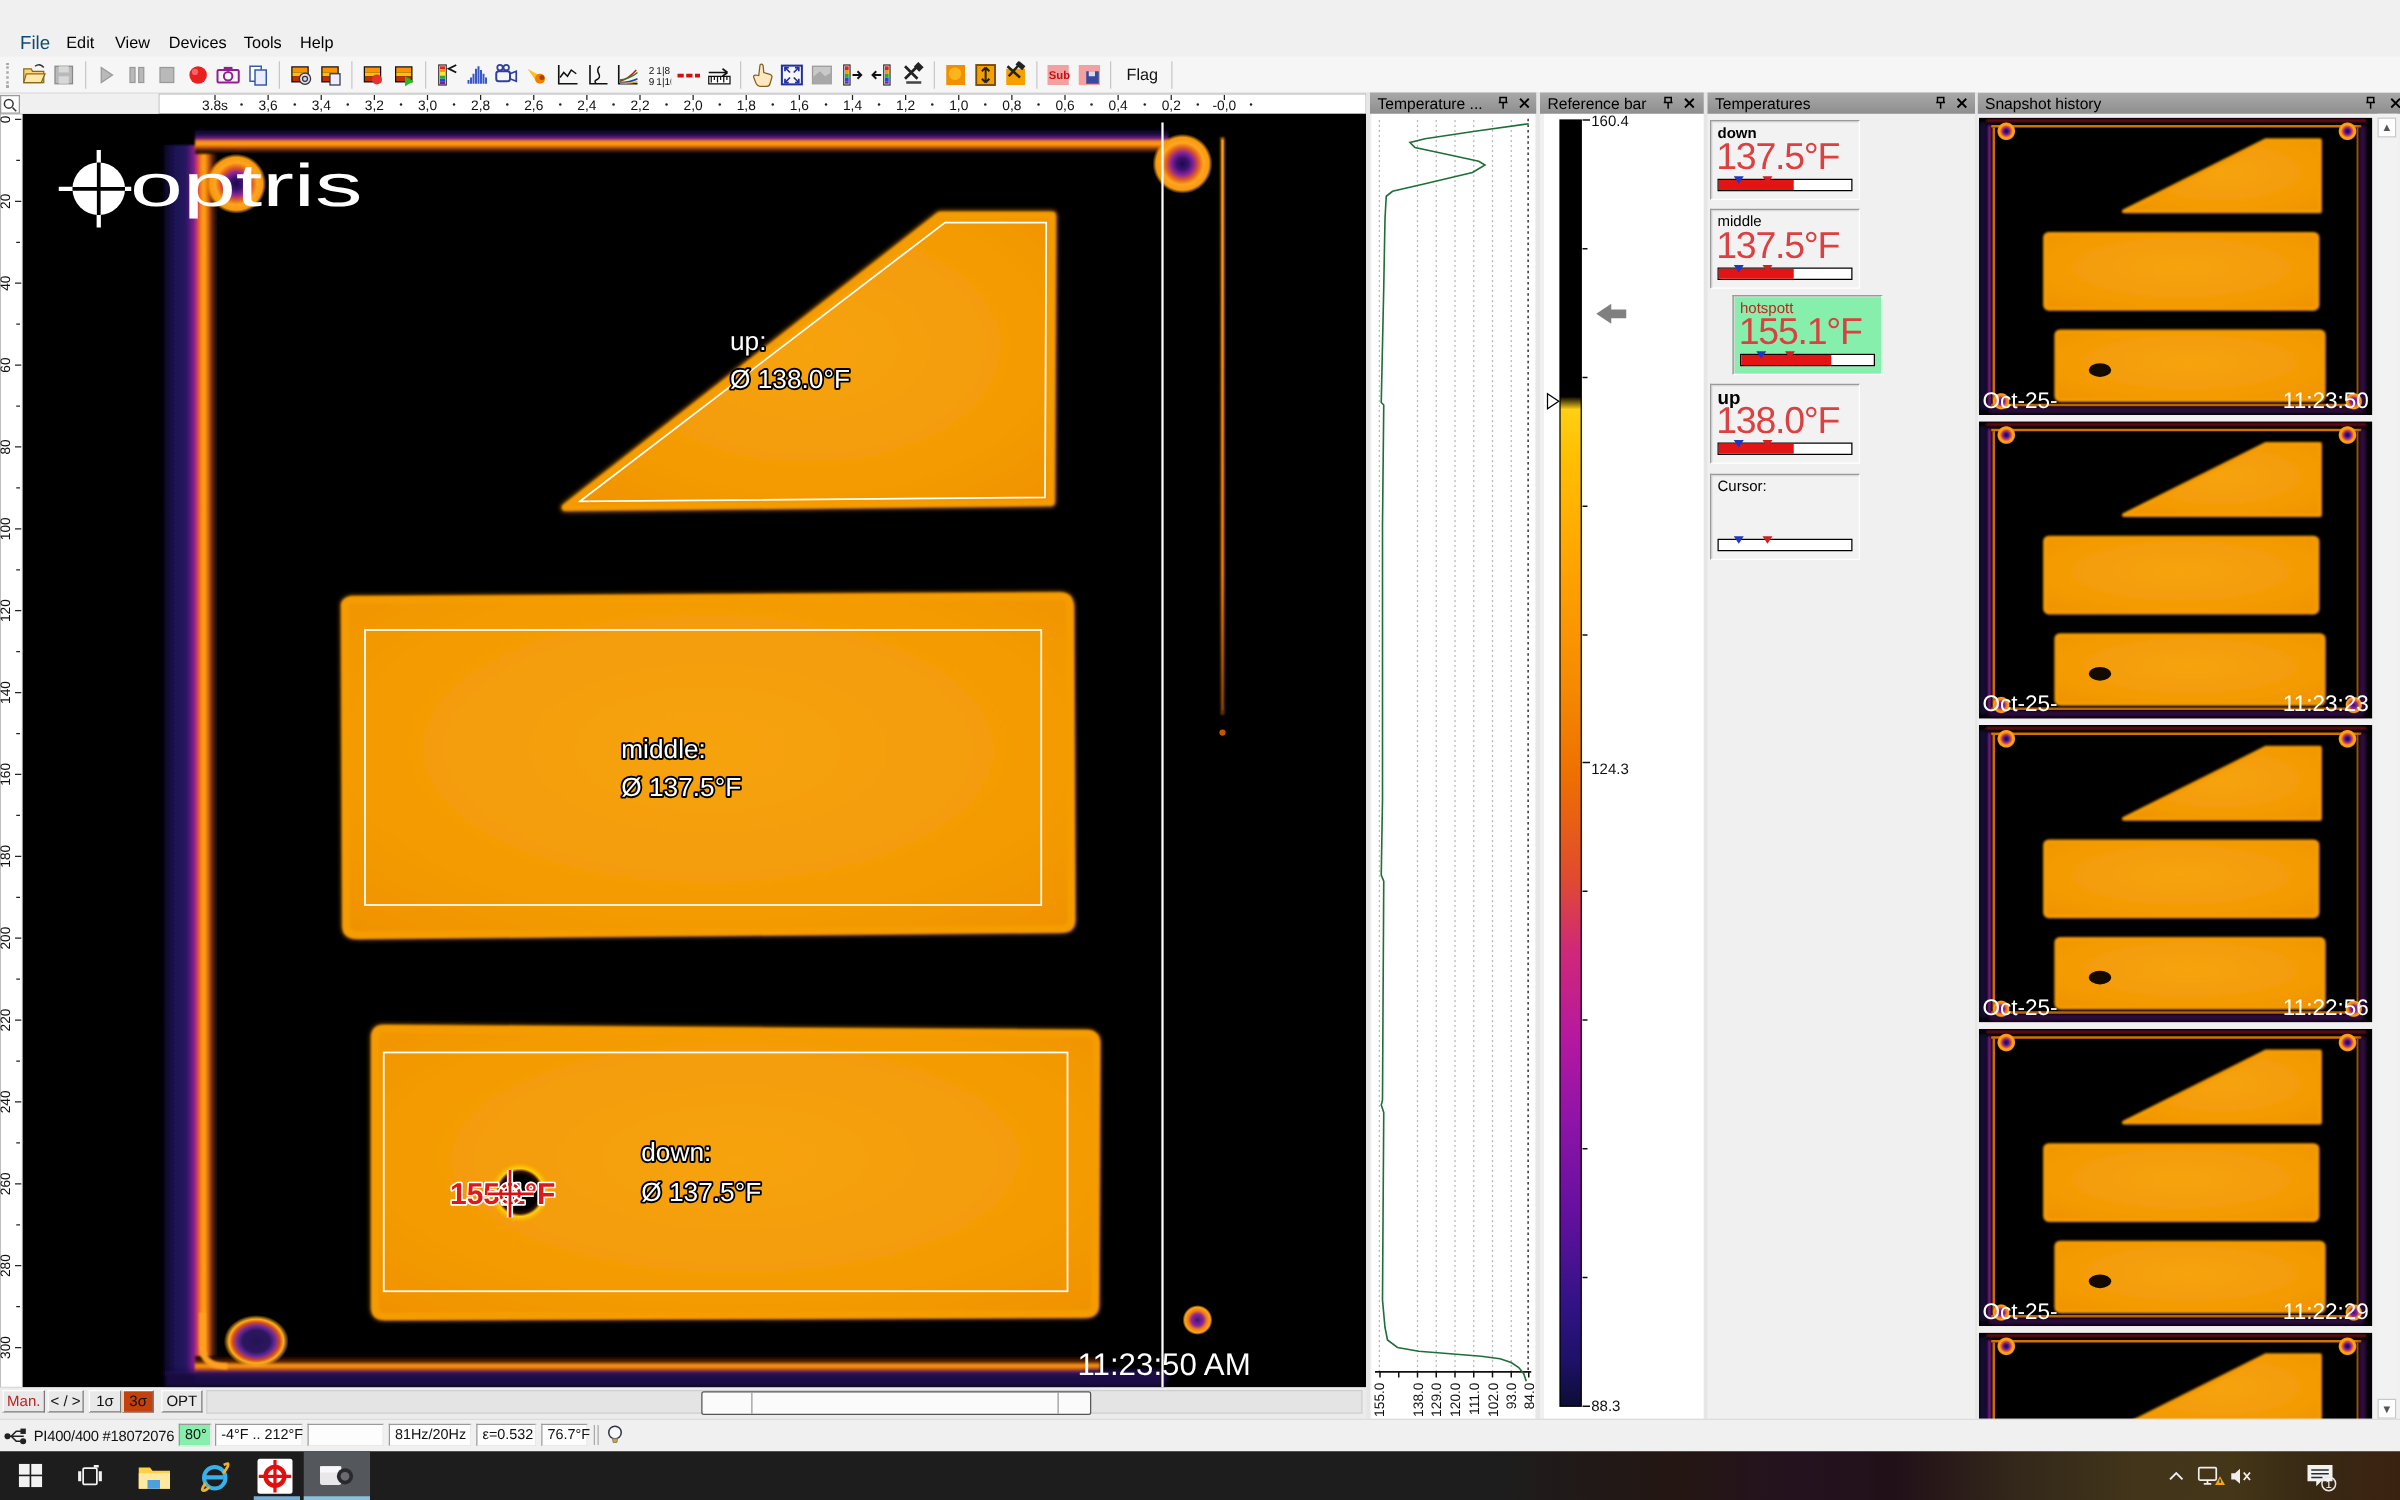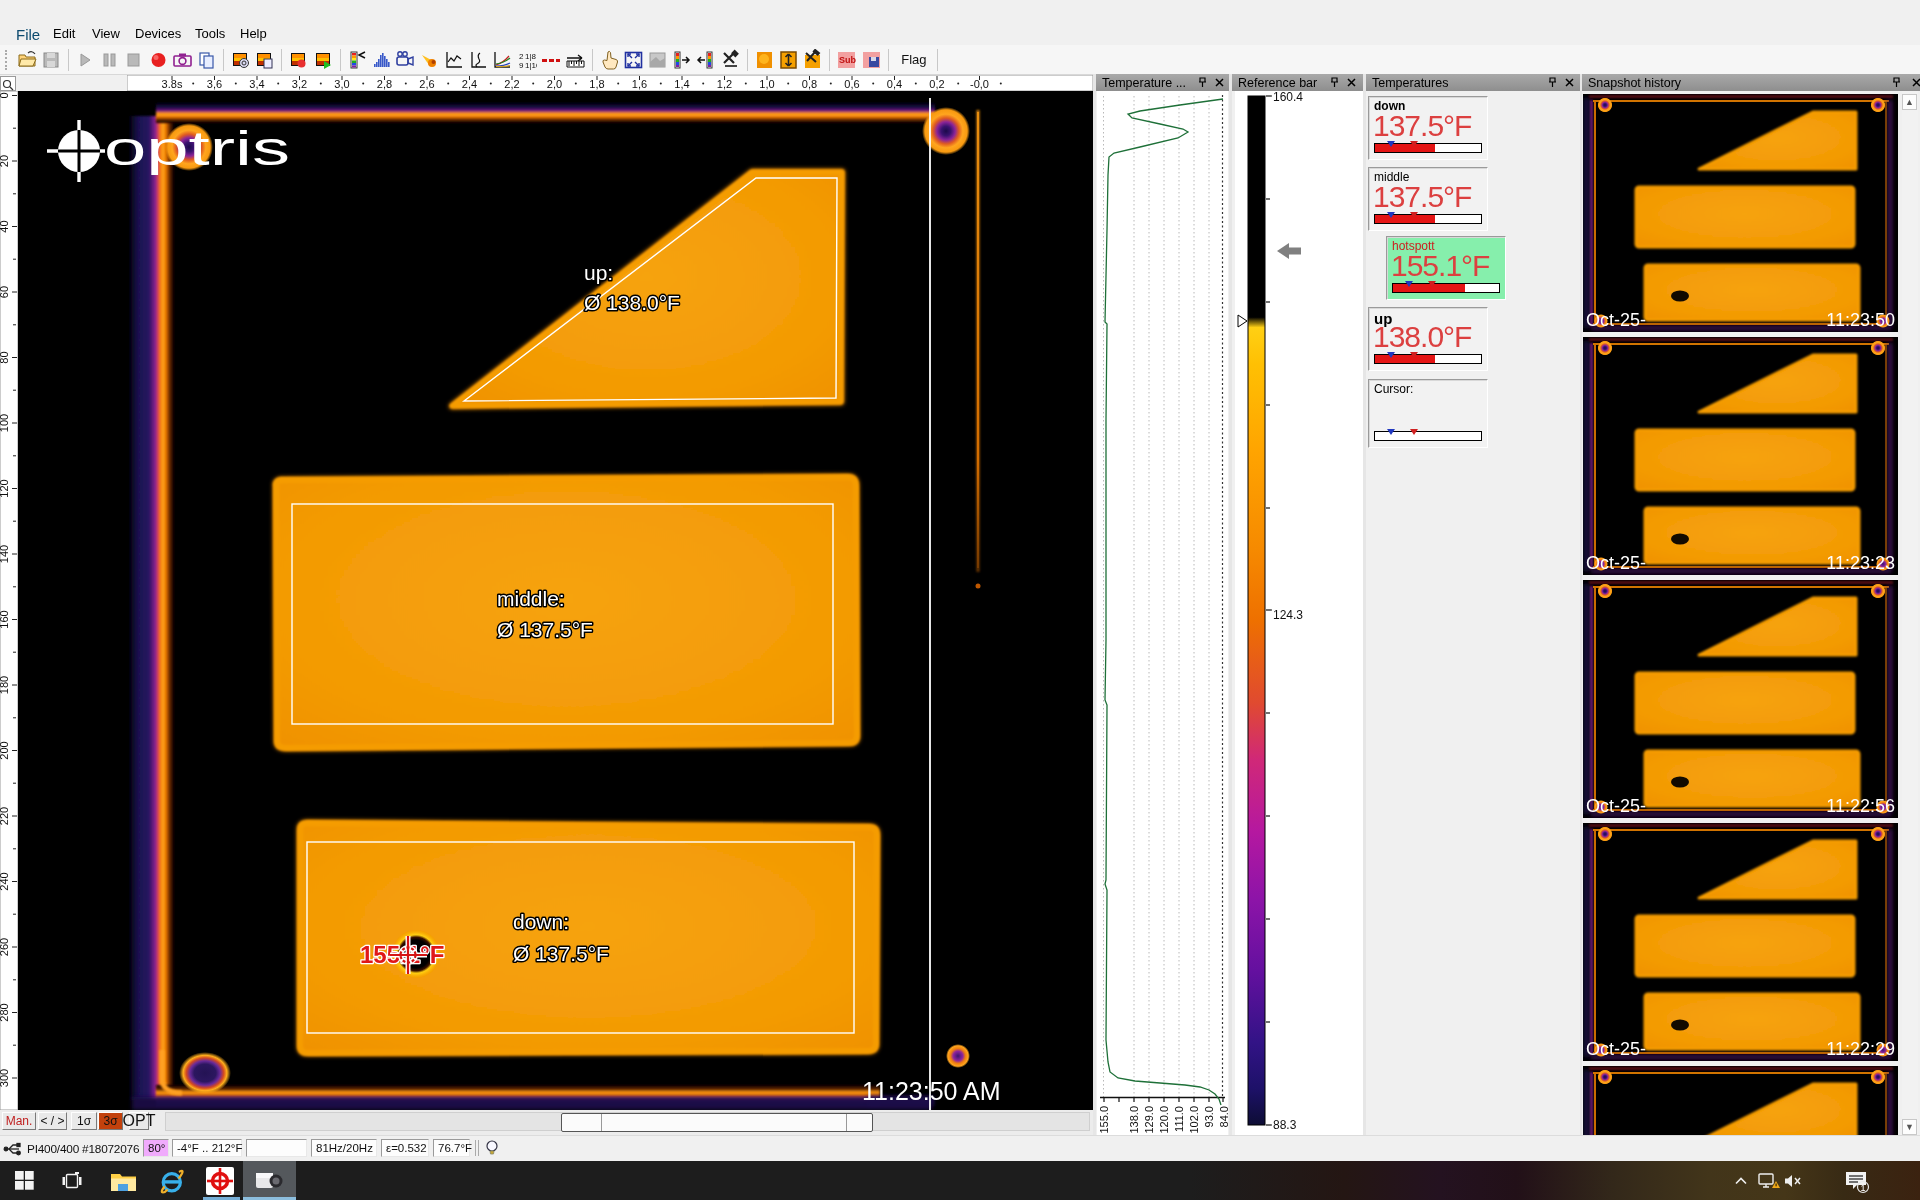--- a/index.html
+++ b/index.html
@@ -821,41 +821,41 @@
       <div class="abs" style="left:320px;top:17px;width:16px;height:1045px;background:#f2f2f2">
         <div style="position:absolute;left:0;top:3px;width:15px;height:16px;background:#fdfdfd;border:1px solid #c8c8c8;box-sizing:border-box;font-size:9px;color:#555;text-align:center;line-height:14px">▲</div>
         <div style="position:absolute;left:0;top:1028px;width:15px;height:16px;background:#fdfdfd;border:1px solid #c8c8c8;box-sizing:border-box;font-size:9px;color:#555;text-align:center;line-height:14px">▼</div>
       </div>
     </div>
     <div class="abs" style="left:0;top:1110px;width:1093px;height:25px;background:#ececec">
       <div style="position:absolute;left:2px;top:2px;width:34px;height:18px;background:#e9e9e9;border:1px solid;border-color:#fdfdfd #7a7a7a #7a7a7a #fdfdfd;font-size:12px;color:#c02020;display:flex;align-items:center;justify-content:center;box-sizing:border-box">Man.</div>
       <div style="position:absolute;left:38px;top:2px;width:29px;height:18px;background:#e9e9e9;border:1px solid;border-color:#fdfdfd #7a7a7a #7a7a7a #fdfdfd;font-size:12px;color:#111;display:flex;align-items:center;justify-content:center;box-sizing:border-box">&lt; / &gt;</div>
       <div style="position:absolute;left:71px;top:2px;width:26px;height:18px;background:#e9e9e9;border:1px solid;border-color:#fdfdfd #7a7a7a #7a7a7a #fdfdfd;font-size:12px;color:#111;display:flex;align-items:center;justify-content:center;box-sizing:border-box">1σ</div>
       <div style="position:absolute;left:98px;top:2px;width:25px;height:18px;background:#c2410c;border:1px solid;border-color:#fdfdfd #7a7a7a #7a7a7a #fdfdfd;font-size:12px;color:#111;display:flex;align-items:center;justify-content:center;box-sizing:border-box">3σ</div>
-      <div style="position:absolute;left:129px;top:2px;width:20px;height:18px;background:#e9e9e9;border:1px solid;border-color:#fdfdfd #7a7a7a #7a7a7a #fdfdfd;font-size:16px;color:#111;display:flex;align-items:center;justify-content:center;box-sizing:border-box">OPT</div>
+      <div style="position:absolute;left:129px;top:2px;width:33px;height:18px;background:#e9e9e9;border:1px solid;border-color:#fdfdfd #7a7a7a #7a7a7a #fdfdfd;font-size:12px;color:#111;display:flex;align-items:center;justify-content:center;box-sizing:border-box">OPT</div>
       <div style="position:absolute;left:165px;top:2px;width:925px;height:19px;background:#e4e4e4;border:1px solid #cfcfcf;box-sizing:border-box">
         <div style="position:absolute;left:395px;top:0px;width:310px;height:17px;background:#fbfbfb;border:1px solid #555;border-radius:2px">
           <div style="position:absolute;left:39px;top:0;width:1px;height:17px;background:#999"></div>
           <div style="position:absolute;left:284px;top:0;width:1px;height:17px;background:#999"></div>
         </div>
       </div>
     </div>
     <div class="abs" style="left:0;top:1135px;width:1920px;height:26px;background:#f0f0f0;border-top:1px solid #dcdcdc">
       <svg width="20" height="18" viewBox="0 0 20 18" style="position:absolute;left:3px;top:4px">
         <g stroke="#222" stroke-width="1.3" fill="none">
           <path d="M2,9 L16,9"></path>
           <path d="M6,9 L10,5 L14,5"></path>
           <path d="M6,9 L10,13 L14,13"></path>
           <circle cx="3" cy="9" r="1.8" fill="#222"></circle>
           <rect x="14" y="3.5" width="3" height="3" fill="#222"></rect>
           <circle cx="15.5" cy="13" r="1.8" fill="#222"></circle>
         </g>
       </svg>
       <div style="position:absolute;left:27px;top:6px;font-size:11.8px;color:#111;letter-spacing:-0.2px">PI400/400 #18072076</div>
-      <div style="position:absolute;left:143px;top:3px;width:26px;height:18px;background:#f0abfc;border:1px solid #9a9a9a;border-bottom-color:#e8e8e8;border-right-color:#e8e8e8;font-size:11.5px;color:#111;display:flex;align-items:center;padding-left:4px;box-sizing:border-box;white-space:nowrap">80°</div>
+      <div style="position:absolute;left:143px;top:3px;width:26px;height:18px;background:#86efac;border:1px solid #9a9a9a;border-bottom-color:#e8e8e8;border-right-color:#e8e8e8;font-size:11.5px;color:#111;display:flex;align-items:center;padding-left:4px;box-sizing:border-box;white-space:nowrap">80°</div>
       <div style="position:absolute;left:172px;top:3px;width:70px;height:18px;background:#fdfdfd;border:1px solid #9a9a9a;border-bottom-color:#e8e8e8;border-right-color:#e8e8e8;font-size:11.5px;color:#111;display:flex;align-items:center;padding-left:4px;box-sizing:border-box;white-space:nowrap">-4°F .. 212°F</div>
       <div style="position:absolute;left:246px;top:3px;width:61px;height:18px;background:#fdfdfd;border:1px solid #9a9a9a;border-bottom-color:#e8e8e8;border-right-color:#e8e8e8;font-size:11.5px;color:#111;display:flex;align-items:center;padding-left:4px;box-sizing:border-box;white-space:nowrap"></div>
       <div style="position:absolute;left:311px;top:3px;width:66px;height:18px;background:#fdfdfd;border:1px solid #9a9a9a;border-bottom-color:#e8e8e8;border-right-color:#e8e8e8;font-size:11.5px;color:#111;display:flex;align-items:center;padding-left:4px;box-sizing:border-box;white-space:nowrap">81Hz/20Hz</div>
       <div style="position:absolute;left:381px;top:3px;width:48px;height:18px;background:#fdfdfd;border:1px solid #9a9a9a;border-bottom-color:#e8e8e8;border-right-color:#e8e8e8;font-size:11.5px;color:#111;display:flex;align-items:center;padding-left:4px;box-sizing:border-box;white-space:nowrap">ε=0.532</div>
       <div style="position:absolute;left:433px;top:3px;width:37px;height:18px;background:#fdfdfd;border:1px solid #9a9a9a;border-bottom-color:#e8e8e8;border-right-color:#e8e8e8;font-size:11.5px;color:#111;display:flex;align-items:center;padding-left:4px;box-sizing:border-box;white-space:nowrap">76.7°F</div>
       <div style="position:absolute;left:475px;top:4px;width:1px;height:16px;background:#aaa"></div>
       <div style="position:absolute;left:478px;top:4px;width:1px;height:16px;background:#aaa"></div>
       <svg width="16" height="18" viewBox="0 0 16 18" style="position:absolute;left:484px;top:3px">
         <circle cx="8" cy="7" r="5" fill="#f8f8ff" stroke="#334" stroke-width="1.2"></circle>
         <path d="M6,12 L10,12 L9.5,15 L6.5,15 Z" fill="#caa832" stroke="#886" stroke-width="0.8"></path>

